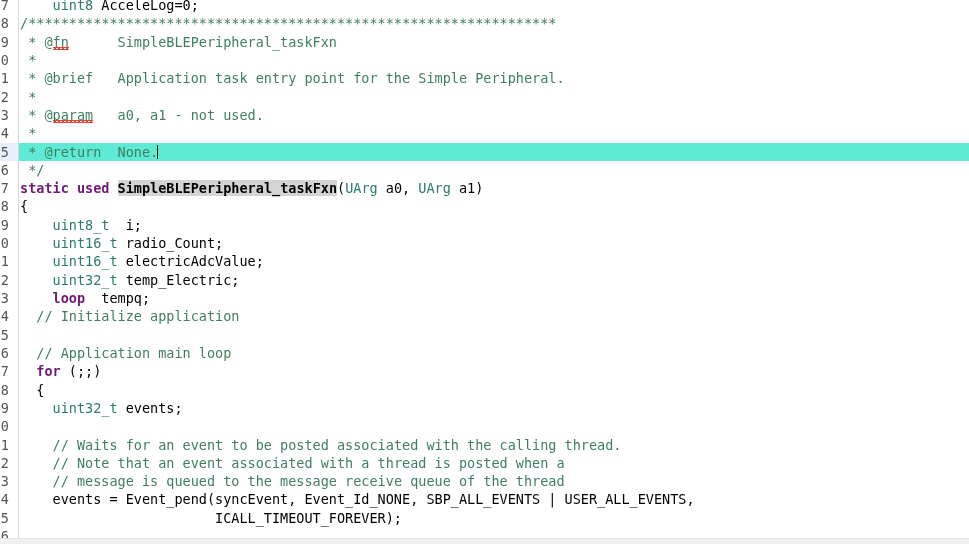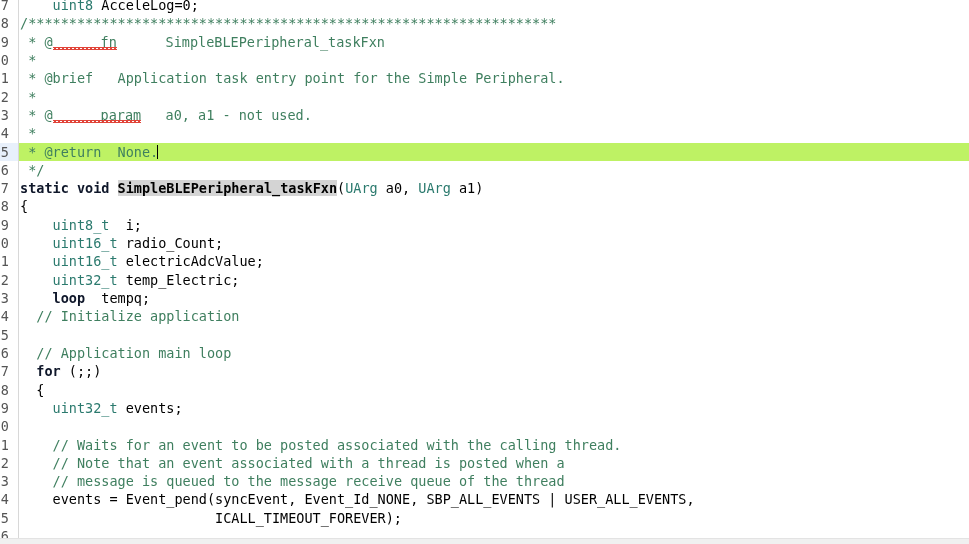--- a/index.html
+++ b/index.html
@@ -75,35 +75,34 @@
     height: 18.32px;
     line-height: 18.32px;
     font-size: 13.5px;
     font-family: "DejaVu Sans Mono", monospace;
     white-space: pre;
     color: #000000;
     padding-left: 1px;
     box-sizing: border-box;
   }
   .line.current {
-    background: #bef264;
+    background: #5eead4;
   }
 
   
   .cmt      { color: #3f7f5f; }
-  .kw       { color: #0f172a; font-weight: bold; }
+  .kw       { color: #701a75; font-weight: bold; }
   .typ      { color: #2b7a6e; }
   .occ      { background: #d4d4d4; color: #000000; font-weight: bold; }
   .plain    { color: #000000; }
 
   
   .sq {
     position: relative;
     display: inline-block;
-    padding-left: 48px;
   }
   .sq::after {
     content: "";
     position: absolute;
     left: 0;
     right: 0;
     bottom: 1px;
     height: 3px;
     background-image:
       linear-gradient(135deg, transparent 40%, #e03a2f 40%, #e03a2f 60%, transparent 60%),
@@ -181,21 +180,21 @@
         <div class="line"><span class="plain">    </span><span class="typ">uint8</span><span class="plain"> AcceleLog=0;</span></div>
         <div class="line"><span class="cmt">/*****************************************************************</span></div>
         <div class="line"><span class="cmt"> * @</span><span class="cmt sq">fn</span><span class="cmt">      SimpleBLEPeripheral_taskFxn</span></div>
         <div class="line"><span class="cmt"> *</span></div>
         <div class="line"><span class="cmt"> * @brief   Application task entry point for the Simple Peripheral.</span></div>
         <div class="line"><span class="cmt"> *</span></div>
         <div class="line"><span class="cmt"> * @</span><span class="cmt sq">param</span><span class="cmt">   a0, a1 - not used.</span></div>
         <div class="line"><span class="cmt"> *</span></div>
         <div class="line current"><span class="cmt"> * @return  None.</span><span class="caret"></span></div>
         <div class="line"><span class="cmt"> */</span></div>
-        <div class="line"><span class="kw">static</span><span class="plain"> </span><span class="kw">void</span><span class="plain"> </span><span class="occ">SimpleBLEPeripheral_taskFxn</span><span class="plain">(</span><span class="typ">UArg</span><span class="plain"> a0, </span><span class="typ">UArg</span><span class="plain"> a1)</span></div>
+        <div class="line"><span class="kw">static</span><span class="plain"> </span><span class="kw">used</span><span class="plain"> </span><span class="occ">SimpleBLEPeripheral_taskFxn</span><span class="plain">(</span><span class="typ">UArg</span><span class="plain"> a0, </span><span class="typ">UArg</span><span class="plain"> a1)</span></div>
         <div class="line"><span class="plain">{</span></div>
         <div class="line"><span class="plain">    </span><span class="typ">uint8_t</span><span class="plain">  i;</span></div>
         <div class="line"><span class="plain">    </span><span class="typ">uint16_t</span><span class="plain"> radio_Count;</span></div>
         <div class="line"><span class="plain">    </span><span class="typ">uint16_t</span><span class="plain"> electricAdcValue;</span></div>
         <div class="line"><span class="plain">    </span><span class="typ">uint32_t</span><span class="plain"> temp_Electric;</span></div>
         <div class="line"><span class="plain">    </span><span class="kw">loop</span><span class="plain">  tempq;</span></div>
         <div class="line"><span class="plain">  </span><span class="cmt">// Initialize application</span></div>
         <div class="line"></div>
         <div class="line"><span class="plain">  </span><span class="cmt">// Application main loop</span></div>
         <div class="line"><span class="plain">  </span><span class="kw">for</span><span class="plain"> (;;)</span></div>

